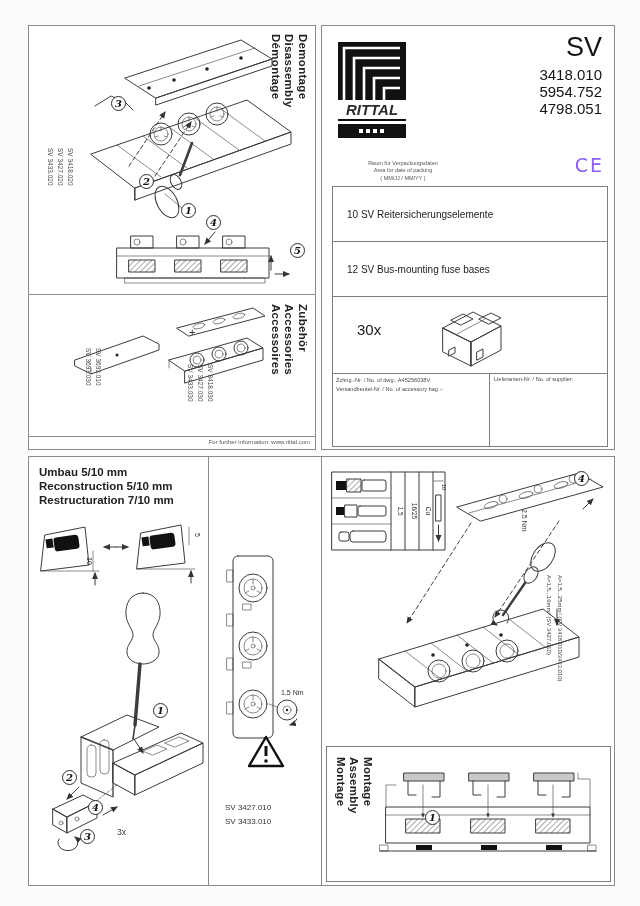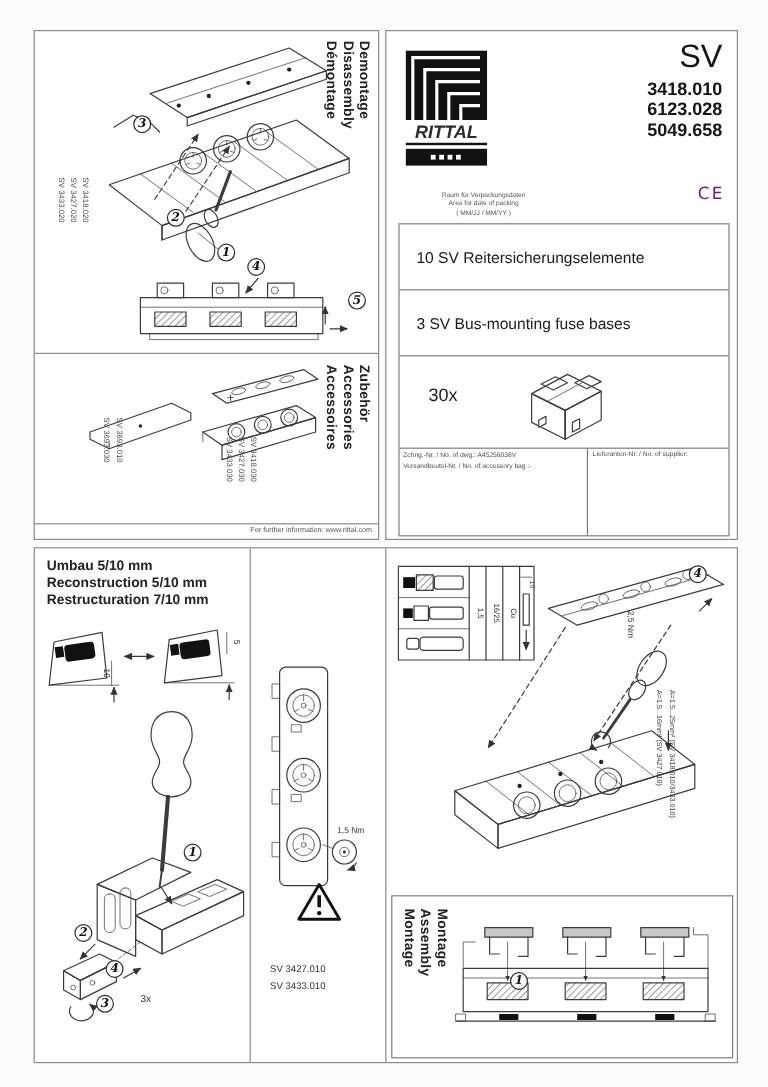--- a/index.html
+++ b/index.html
@@ -22,25 +22,25 @@
     font-family:"DejaVu Serif",serif;font-style:italic;font-weight:bold;font-size:10px;color:#111;
     z-index:5;box-sizing:border-box;
   }
   .qty{position:absolute;font-size:8.5px;color:#333;}
   svg{display:block;}
   svg .ln{stroke:#3c3c3c;fill:none;stroke-width:1;stroke-linejoin:round;stroke-linecap:round;}
   svg .thin{stroke-width:.6;}
   svg text{font-family:"Liberation Sans",sans-serif;fill:#2c2c2c;}
   
   .model{position:absolute;right:12px;top:6px;font-size:27px;color:#151515;text-align:right;}
-  .pnums{position:absolute;right:12px;top:40px;font-size:15px;line-height:17px;text-align:right;color:#151515;font-weight:bold;}
+  .pnums{position:absolute;right:12px;top:40px;font-size:15px;line-height:17px;text-align:right;color:#151515;}
   .packnote{position:absolute;left:16px;top:134px;width:130px;text-align:center;font-size:5.5px;line-height:1.35;color:#555;}
-  .cemark{position:absolute;right:10px;top:128px;font-size:14px;letter-spacing:2px;color:#701a75;font-family:"DejaVu Sans",sans-serif;}
+  .cemark{position:absolute;right:10px;top:128px;font-size:19px;letter-spacing:2px;color:#8b5cf6;font-family:"DejaVu Sans",sans-serif;}
   .rowsbox{position:absolute;left:10px;top:160px;right:6px;bottom:2px;border:1px solid #7e7e7e;display:flex;flex-direction:column;}
-  .prow{border-bottom:1px solid #7e7e7e;display:flex;align-items:center;padding-left:14px;font-size:13px;color:#1b1b1b;}
+  .prow{border-bottom:1px solid #7e7e7e;display:flex;align-items:center;padding-left:14px;font-size:10px;color:#1b1b1b;}
   .prow1{height:54px;}.prow2{height:54px;}.prow3{height:51px;}
   .prow4{height:76px;border-bottom:1px solid #7e7e7e;position:relative;}
   .prow5{flex:1;display:flex;font-size:5.6px;color:#4a4a4a;}
   .prow5 .cellL{width:150px;border-right:1px solid #7e7e7e;padding:2px 3px;line-height:1.6;}
   .prow5 .cellR{flex:1;padding:2px 4px;}
   .qty30{position:absolute;left:24px;top:24px;font-size:15px;color:#1b1b1b;}
   .footerbar{position:absolute;left:0;right:0;bottom:0;height:13px;border-top:1px solid #8a8a8a;
     font-size:6px;color:#555;text-align:right;padding:2px 5px 0 0;box-sizing:border-box;}
   .umbau-title{position:absolute;left:10px;top:8px;font-size:11.5px;font-weight:600;line-height:14px;color:#222;}
   .models-mid{position:absolute;left:196px;top:344px;width:96px;text-align:left;font-size:8px;line-height:14px;color:#333;}
@@ -223,35 +223,35 @@
         <rect x="21" y="87" width="4" height="4"></rect>
         <rect x="28" y="87" width="4" height="4"></rect>
         <rect x="35" y="87" width="4" height="4"></rect>
         <rect x="42" y="87" width="4" height="4"></rect>
       </g>
   </svg>
 
   <div class="model">SV</div>
   <div class="pnums">
     <div>3418.010</div>
-    <div>6123.028</div>
-    <div>5049.658</div>
+    <div>5954.752</div>
+    <div>4798.051</div>
   </div>
 
   <div class="packnote">
     <div>Raum für Verpackungsdaten</div>
     <div>Area for date of packing</div>
     <div>( MM/JJ / MM/YY )</div>
   </div>
 
   <div class="cemark">CE</div>
 
   <div class="rowsbox">
     <div class="prow prow1">10 SV Reitersicherungselemente</div>
-    <div class="prow prow2">3 SV Bus-mounting fuse bases</div>
+    <div class="prow prow2">12 SV Bus-mounting fuse bases</div>
     <div class="prow4">
       <span class="qty30">30x</span>
       <svg class="abs" style="left:92px;top:3px;" width="95" height="70" viewBox="0 0 95 70">
         <g class="ln">
           <polygon points="18,28 48,12 76,26 46,42"></polygon>
           <polygon points="18,28 46,42 46,66 18,52"></polygon>
           <polygon points="46,42 76,26 76,50 46,66"></polygon>
           <polygon points="26,20 38,14 48,19 36,25"></polygon>
           <polygon points="54,19 66,13 76,18 64,24"></polygon>
           <line x1="32" y1="34" x2="60" y2="19" class="thin"></line>

